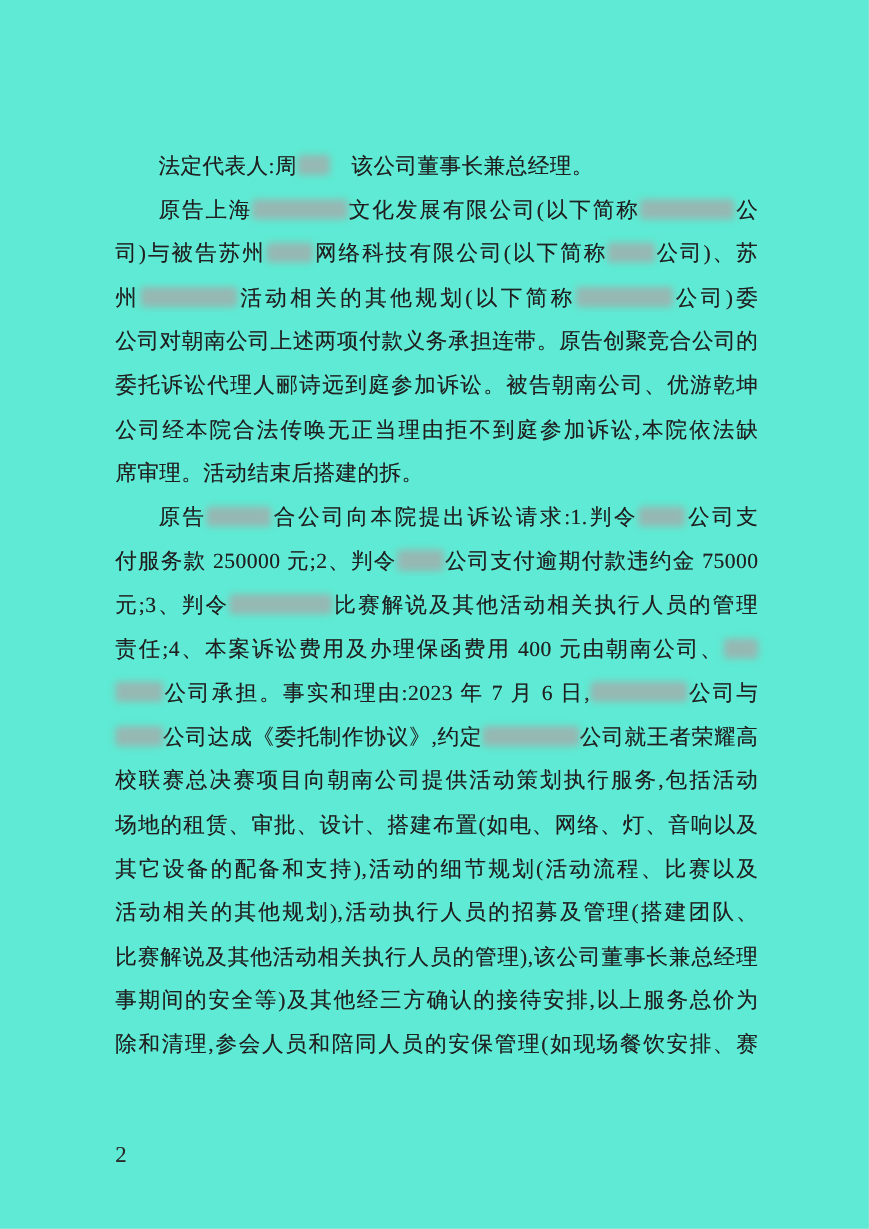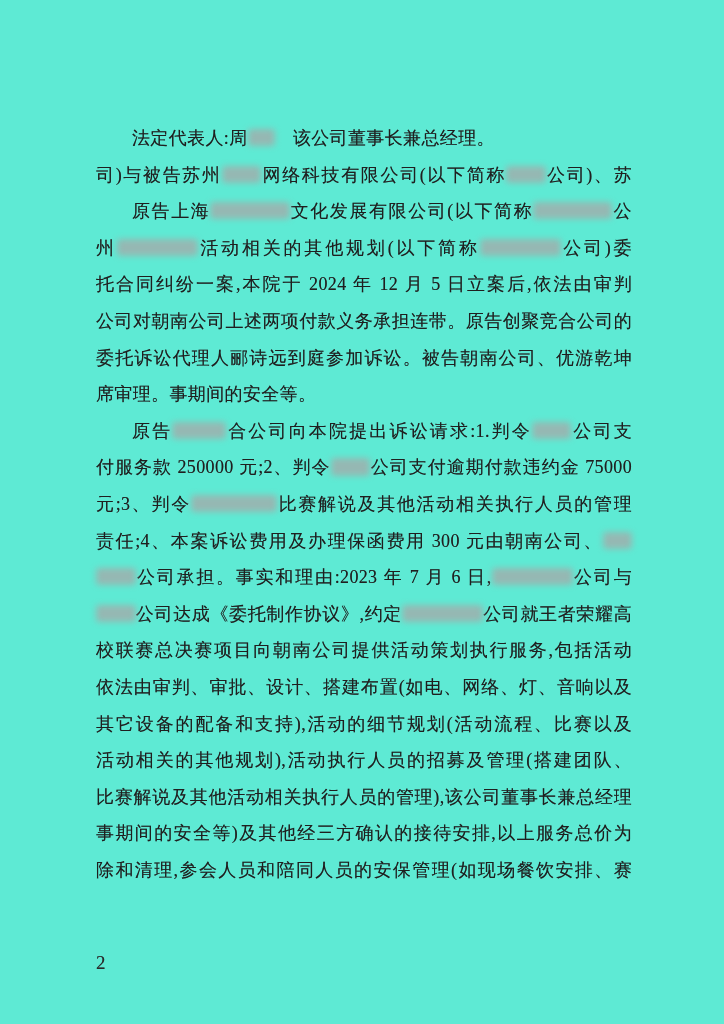--- a/index.html
+++ b/index.html
@@ -62,35 +62,35 @@
     color: #2a2a2a;
     text-shadow: 0 0 0.4px rgba(40,40,40,0.5);
   }
 </style>
 </head>
 <body>
 
 <div class="page">
   <div class="text-body">
       <div class="text-line indent para-end"><span>法定代表人:周</span><span class="redacted" style="width: 1.5em;"></span><span>　该公司董事长兼总经理。</span></div>
+      <div class="text-line indent"><span>原告上海</span><span class="redacted" style="width: 4.4em;"></span><span>文化发展有限公司(以下简称</span><span class="redacted" style="width: 4.4em;"></span><span>公</span></div>
       <div class="text-line"><span>司)与被告苏州</span><span class="redacted" style="width: 2.2em;"></span><span>网络科技有限公司(以下简称</span><span class="redacted" style="width: 2.2em;"></span><span>公司)、苏</span></div>
-      <div class="text-line indent"><span>原告上海</span><span class="redacted" style="width: 4.4em;"></span><span>文化发展有限公司(以下简称</span><span class="redacted" style="width: 4.4em;"></span><span>公</span></div>
       <div class="text-line"><span>州</span><span class="redacted" style="width: 4.5em;"></span><span>活动相关的其他规划(以下简称</span><span class="redacted" style="width: 4.5em;"></span><span>公司)委</span></div>
-      <div class="text-line"><span>托合同纠纷一案,本院于 2024 年 12 月 5 日立案后,依法由审判</span></div>
       <div class="text-line"><span>公司对朝南公司上述两项付款义务承担连带。原告创聚竞合公司的</span></div>
       <div class="text-line"><span>委托诉讼代理人郦诗远到庭参加诉讼。被告朝南公司、优游乾坤</span></div>
-      <div class="text-line para-end"><span>席审理。事期间的安全等。</span></div>
+      <div class="text-line"><span>公司经本院合法传唤无正当理由拒不到庭参加诉讼,本院依法缺</span></div>
+      <div class="text-line para-end"><span>席审理。活动结束后搭建的拆。</span></div>
       <div class="text-line indent"><span>原告</span><span class="redacted" style="width: 3em;"></span><span>合公司向本院提出诉讼请求:1.判令</span><span class="redacted" style="width: 2.2em;"></span><span>公司支</span></div>
       <div class="text-line"><span>付服务款 250000 元;2、判令</span><span class="redacted" style="width: 2.2em;"></span><span>公司支付逾期付款违约金 75000</span></div>
       <div class="text-line"><span>元;3、判令</span><span class="redacted" style="width: 4.8em;"></span><span>比赛解说及其他活动相关执行人员的管理</span></div>
-      <div class="text-line"><span>责任;4、本案诉讼费用及办理保函费用 300 元由朝南公司、</span><span class="redacted" style="width: 1.6em;"></span></div>
+      <div class="text-line"><span>责任;4、本案诉讼费用及办理保函费用 400 元由朝南公司、</span><span class="redacted" style="width: 1.6em;"></span></div>
       <div class="text-line"><span class="redacted" style="width: 2.2em;"></span><span>公司承担。事实和理由:2023 年 7 月 6 日,</span><span class="redacted" style="width: 4.5em;"></span><span>公司与</span></div>
       <div class="text-line"><span class="redacted" style="width: 2.2em;"></span><span>公司达成《委托制作协议》,约定</span><span class="redacted" style="width: 4.5em;"></span><span>公司就王者荣耀高</span></div>
       <div class="text-line"><span>校联赛总决赛项目向朝南公司提供活动策划执行服务,包括活动</span></div>
-      <div class="text-line"><span>依法由审判、审批、设计、搭建布置(如电、网络、灯、音响以及</span></div>
+      <div class="text-line"><span>场地的租赁、审批、设计、搭建布置(如电、网络、灯、音响以及</span></div>
       <div class="text-line"><span>其它设备的配备和支持),活动的细节规划(活动流程、比赛以及</span></div>
       <div class="text-line"><span>活动相关的其他规划),活动执行人员的招募及管理(搭建团队、</span></div>
       <div class="text-line"><span>比赛解说及其他活动相关执行人员的管理),该公司董事长兼总经理</span></div>
       <div class="text-line"><span>事期间的安全等)及其他经三方确认的接待安排,以上服务总价为</span></div>
       <div class="text-line"><span>除和清理,参会人员和陪同人员的安保管理(如现场餐饮安排、赛</span></div>
     </div>
   <div class="page-number">2</div>
 </div>
 
 </body></html>

